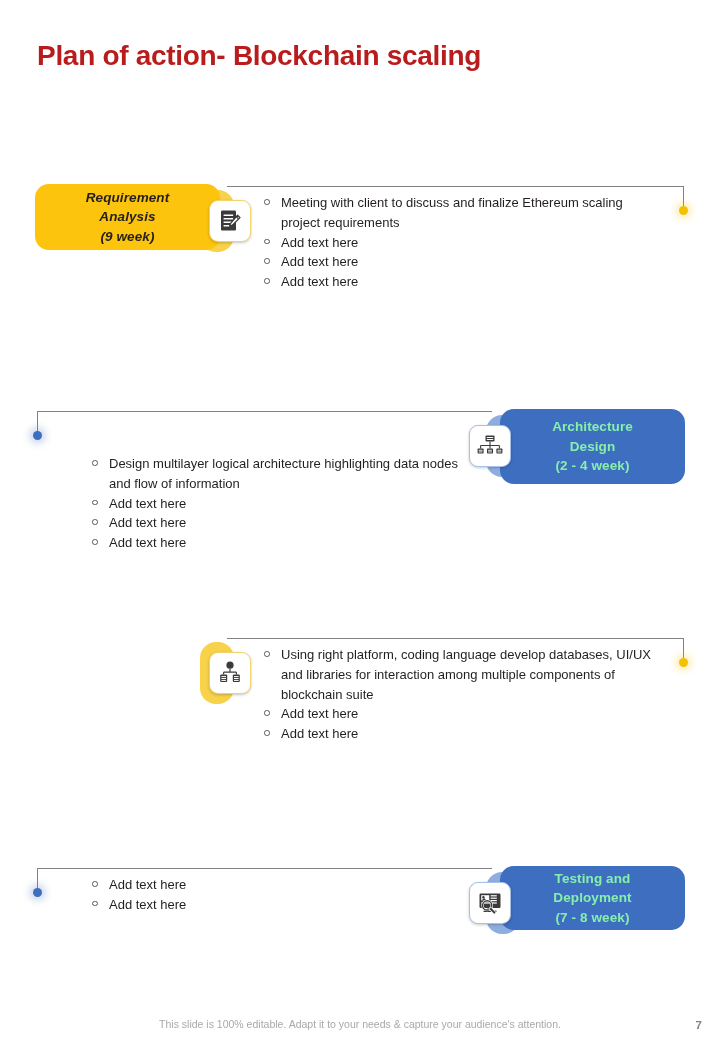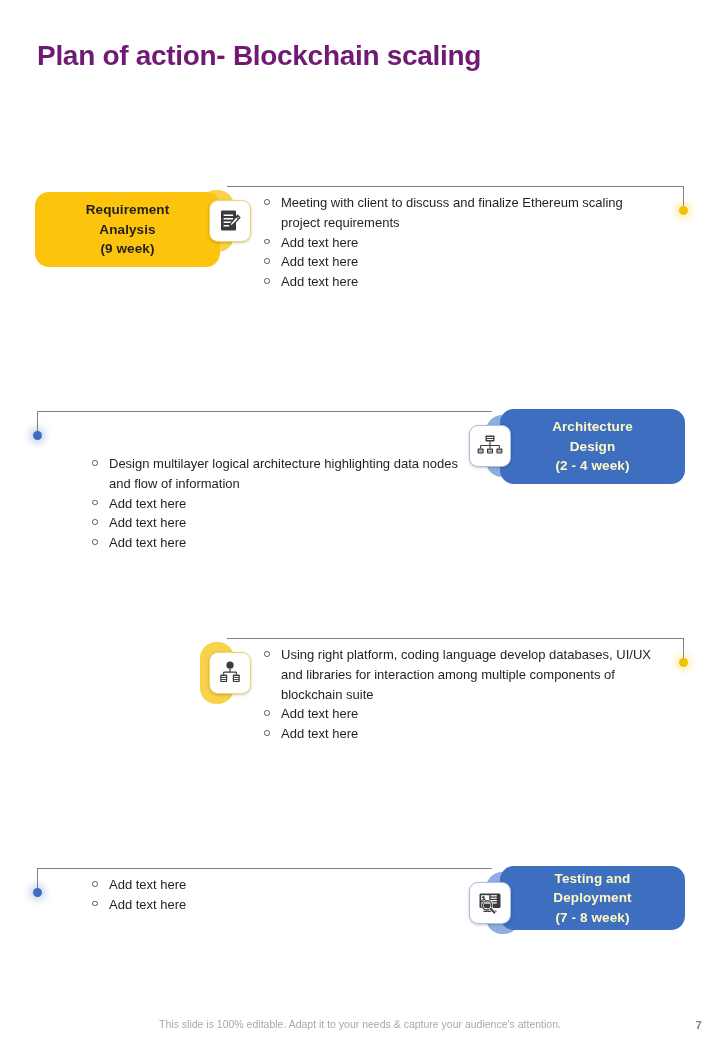--- a/index.html
+++ b/index.html
@@ -21,21 +21,21 @@
     background: #ffffff;
   }
 
   
   .page-title {
     position: absolute;
     left: 37px;
     top: 40px;
     font-size: 28px;
     font-weight: bold;
-    color: #701a75;
+    color: #b91c1c;
     letter-spacing: -0.3px;
     white-space: nowrap;
   }
   .page-subtitle {
     position: absolute;
     left: 37px;
     top: 97px;
     width: 635px;
     font-size: 10.5px;
     line-height: 1.55;
@@ -97,21 +97,21 @@
   .pill.yellow { background: #FCC40D; }
   .pill.blue   { background: #3E6EC0; }
 
   .pill-text {
     font-size: 13.5px;
     font-weight: bold;
     line-height: 1.45;
     letter-spacing: 0.1px;
   }
   .pill.yellow .pill-text { color: #231f20; }
-  .pill.blue   .pill-text { color: #fef9c3; }
+  .pill.blue   .pill-text { color: #86efac; }
   .pill-text .ln { display: block; white-space: nowrap; }
 
   
   .bracket {
     position: absolute;
     box-sizing: border-box;
     border-radius: 16px;
   }
   .bracket.yellow { background: #F7D24A; }
   .bracket.blue   { background: #8FAEE0; }
@@ -185,21 +185,21 @@
 
   <div class="stage stage-1">
     <div class="conn">
       <div class="conn-h" style="left:227px; top:6px; width:456px;"></div>
       <div class="conn-v" style="left:683px; top:6px; height:24px;"></div>
       <div class="conn-dot yellow" style="left:679px; top:26px;"></div>
     </div>
 
     <div class="bracket yellow" style="left:200px; top:10px; width:34px; height:62px;"></div>
 
-    <div class="pill yellow" style="left:35px; top:12px; width:185px; height:75px;">
+    <div class="pill yellow" style="left:35px; top:4px; width:185px; height:66px;font-style:italic;">
       <div class="pill-text">
         <span class="ln">Requirement</span>
         <span class="ln">Analysis</span>
         <span class="ln">(9 week)</span>
       </div>
     </div>
 
     <div class="icon-card yellow" style="left:209px; top:20px;">
       <span>
         <svg width="26" height="26" viewBox="0 0 26 26">

